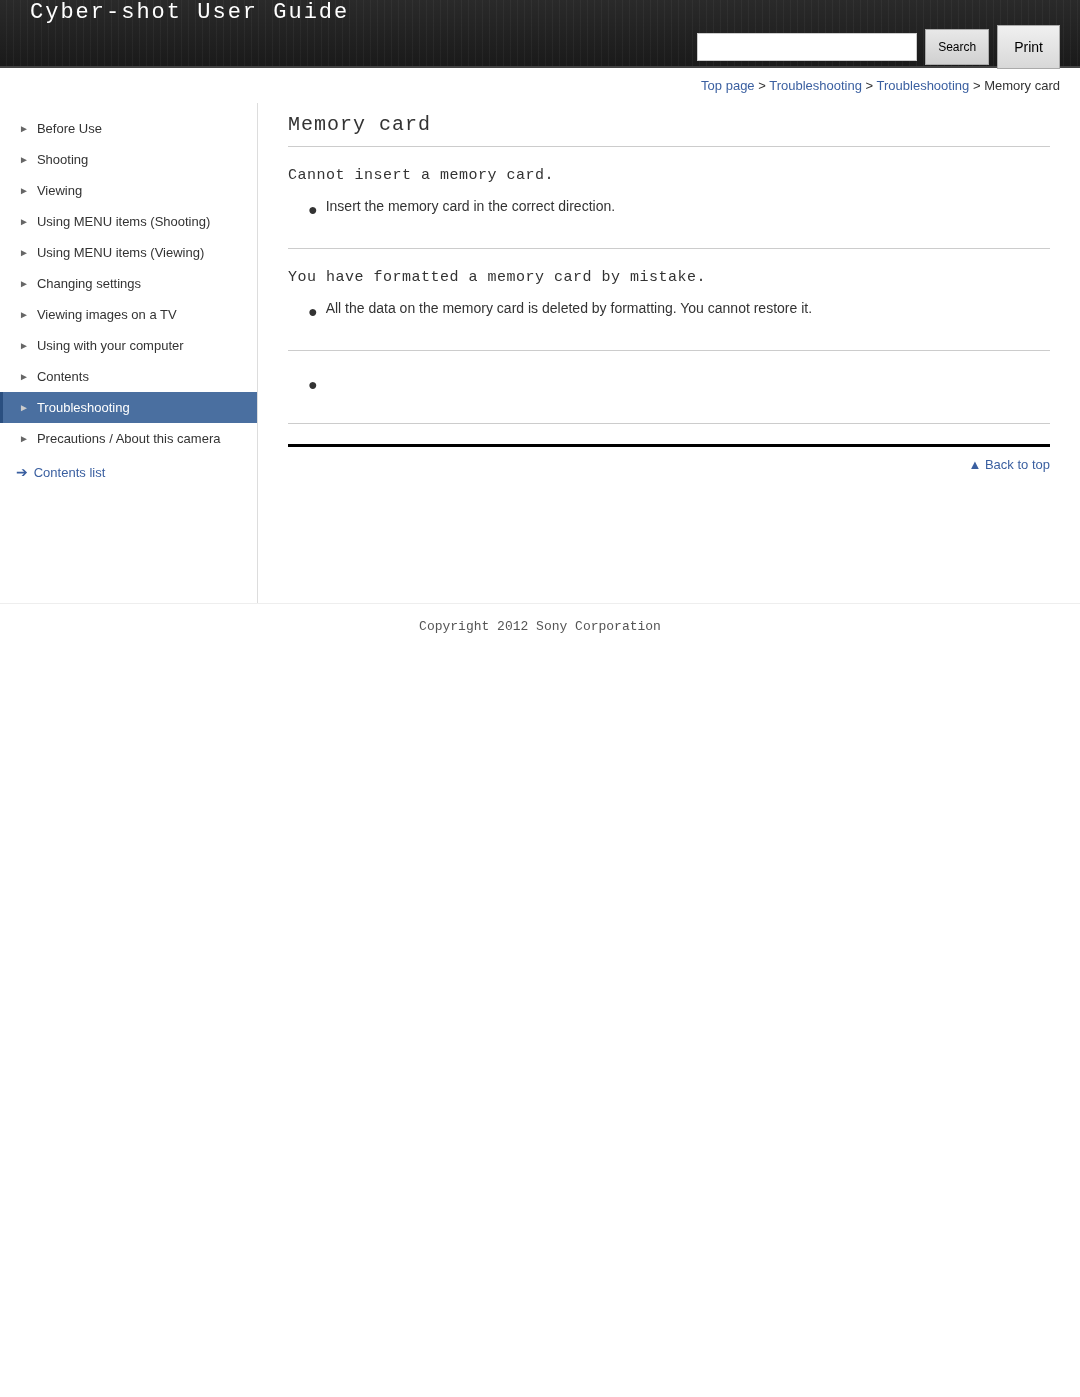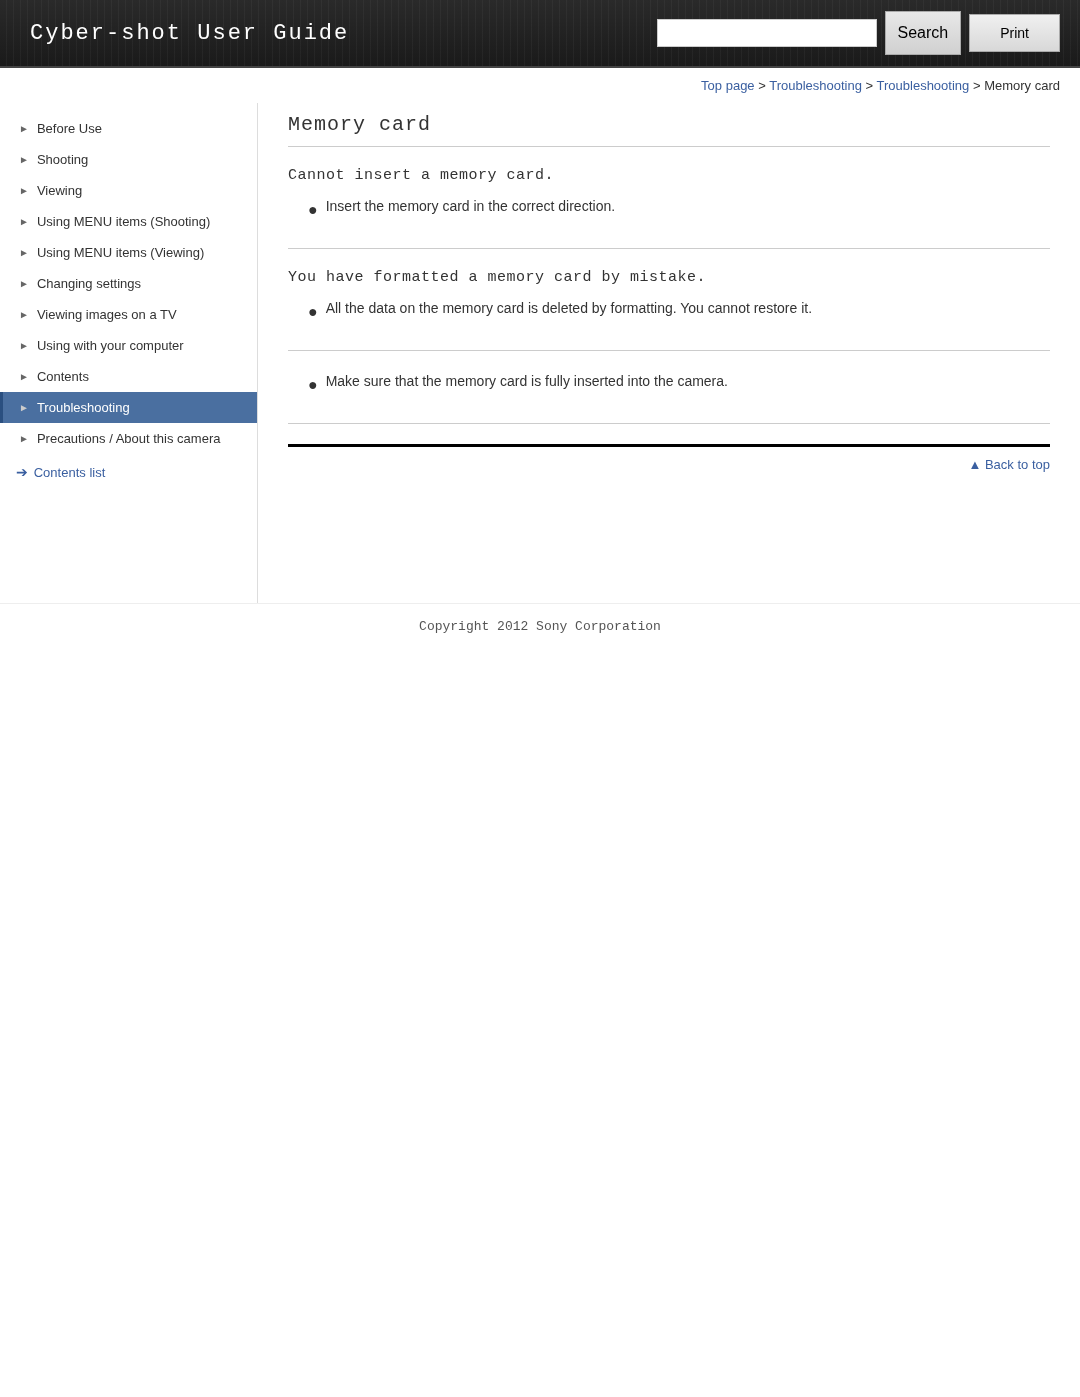--- a/index.html
+++ b/index.html
@@ -3,24 +3,25 @@
   <meta charset="utf-8">
   <style>
     * { margin: 0; padding: 0; box-sizing: border-box; }
     body { font-family: Arial, sans-serif; font-size: 14px; background: #fff; color: #333; }
 
     
     .header {
       background: linear-gradient(to bottom, #2a2a2a, #1a1a1a);
       padding: 0;
       display: flex;
-      align-items: center;
+      align-items: flex-start;
       height: 68px;
       border-bottom: 2px solid #444;
       position: relative;
+      flex-direction: column;
     }
     .header-stripe-bg {
       position: absolute;
       top: 0; left: 0; right: 0; bottom: 0;
       background-image: repeating-linear-gradient(
         90deg,
         transparent,
         transparent 6px,
         rgba(255,255,255,0.04) 6px,
         rgba(255,255,255,0.04) 7px
@@ -47,30 +48,30 @@
     }
     .search-input {
       width: 220px;
       height: 28px;
       border: 1px solid #ccc;
       padding: 0 6px;
       font-size: 13px;
       background: #fff;
     }
     .search-btn {
-      height: 44px;
+      height: 36px;
       padding: 0 12px;
       background: linear-gradient(to bottom, #e8e8e8, #d0d0d0);
       border: 1px solid #aaa;
-      font-size: 16px;
+      font-size: 12px;
       cursor: pointer;
     }
     .print-btn {
-      height: 38px;
-      padding: 0 30px;
+      height: 44px;
+      padding: 0 16px;
       background: linear-gradient(to bottom, #f0f0f0, #d8d8d8);
       border: 1px solid #aaa;
       font-size: 14px;
       cursor: pointer;
     }
 
     
     .breadcrumb {
       text-align: right;
       padding: 10px 20px;
@@ -298,21 +299,20 @@
       <div class="section-title">You have formatted a memory card by mistake.</div>
       <div class="bullet-item">
         <span class="bullet">●</span>
         <span>All the data on the memory card is deleted by formatting. You cannot restore it.</span>
       </div>
     </div>
 
     <div class="section">
       <div class="bullet-item">
         <span class="bullet">●</span>
-        <span>Make sure that the memory card is fully inserted into the camera.</span>
       </div>
     </div>
 
     <div class="content-footer">
       <a class="back-to-top" href="#">▲ Back to top</a>
     </div>
 
   </div>
 </div>
 

